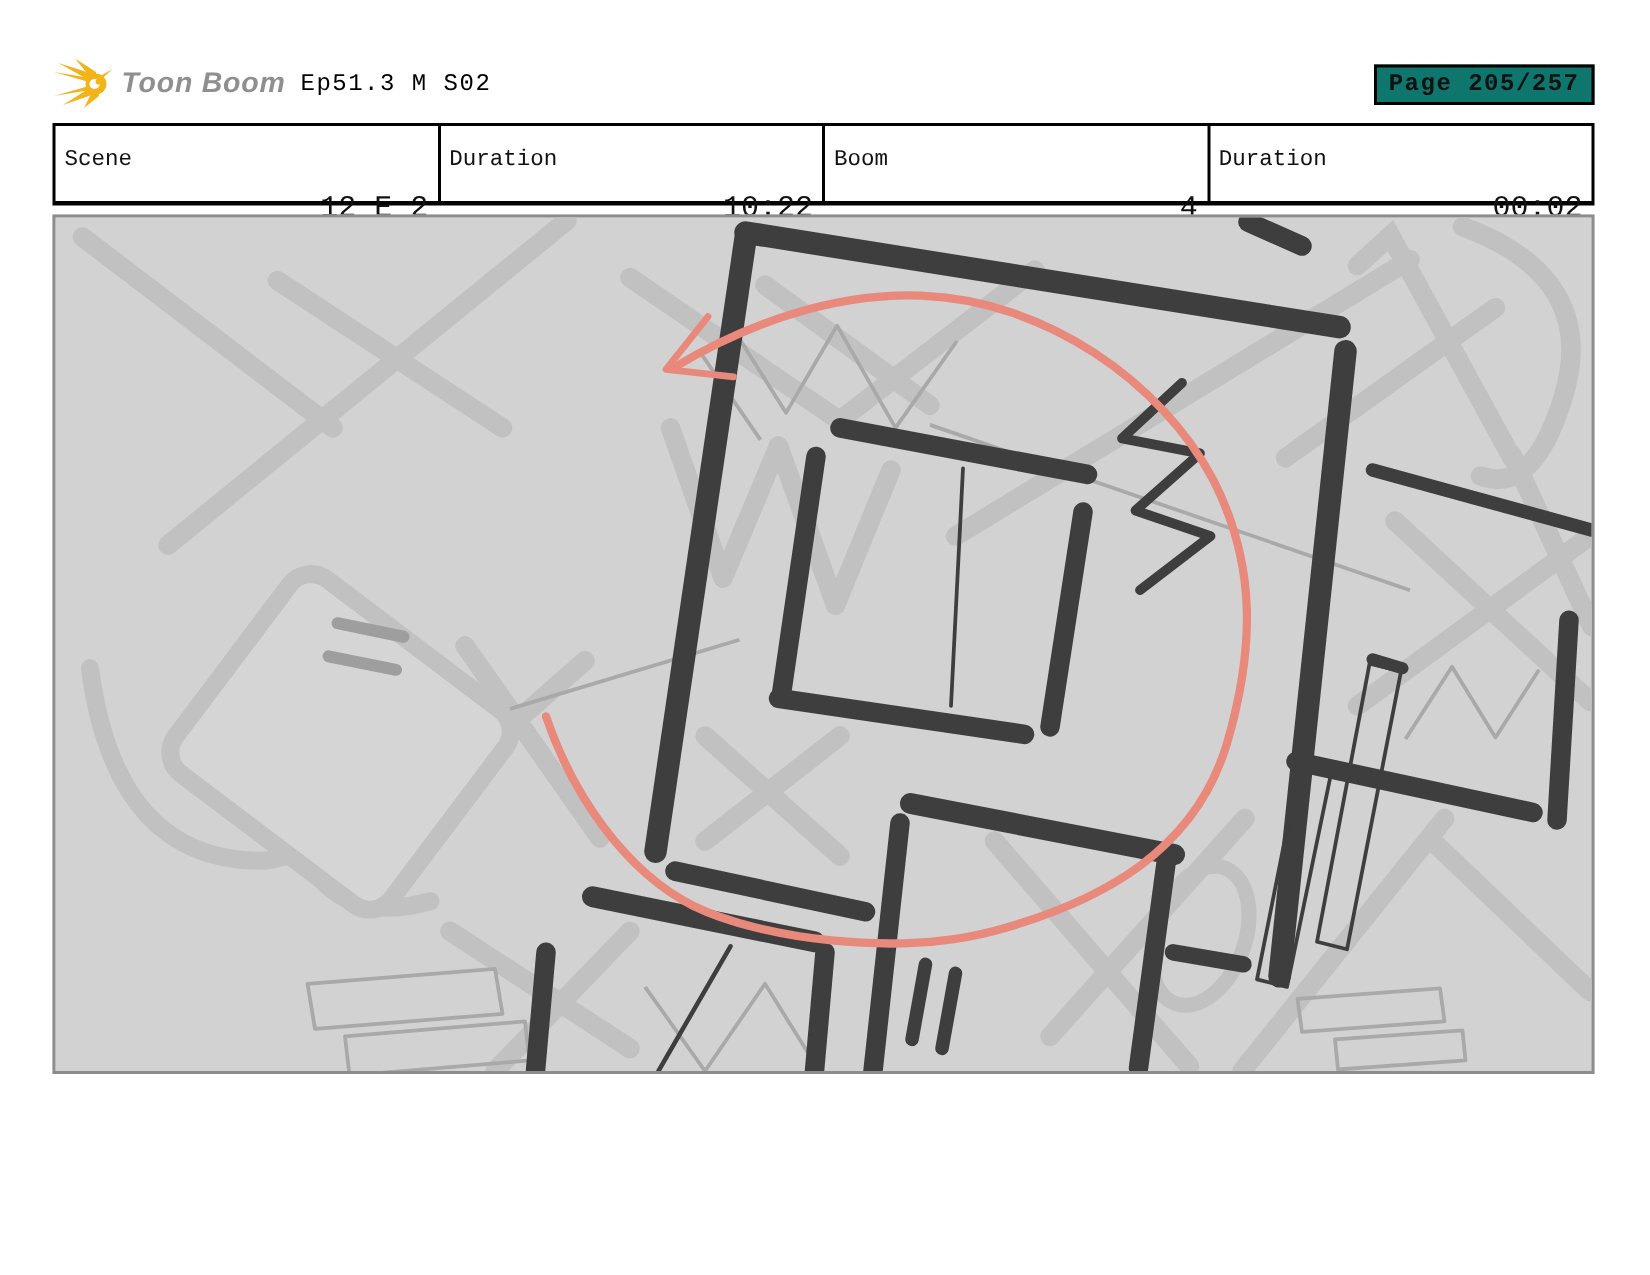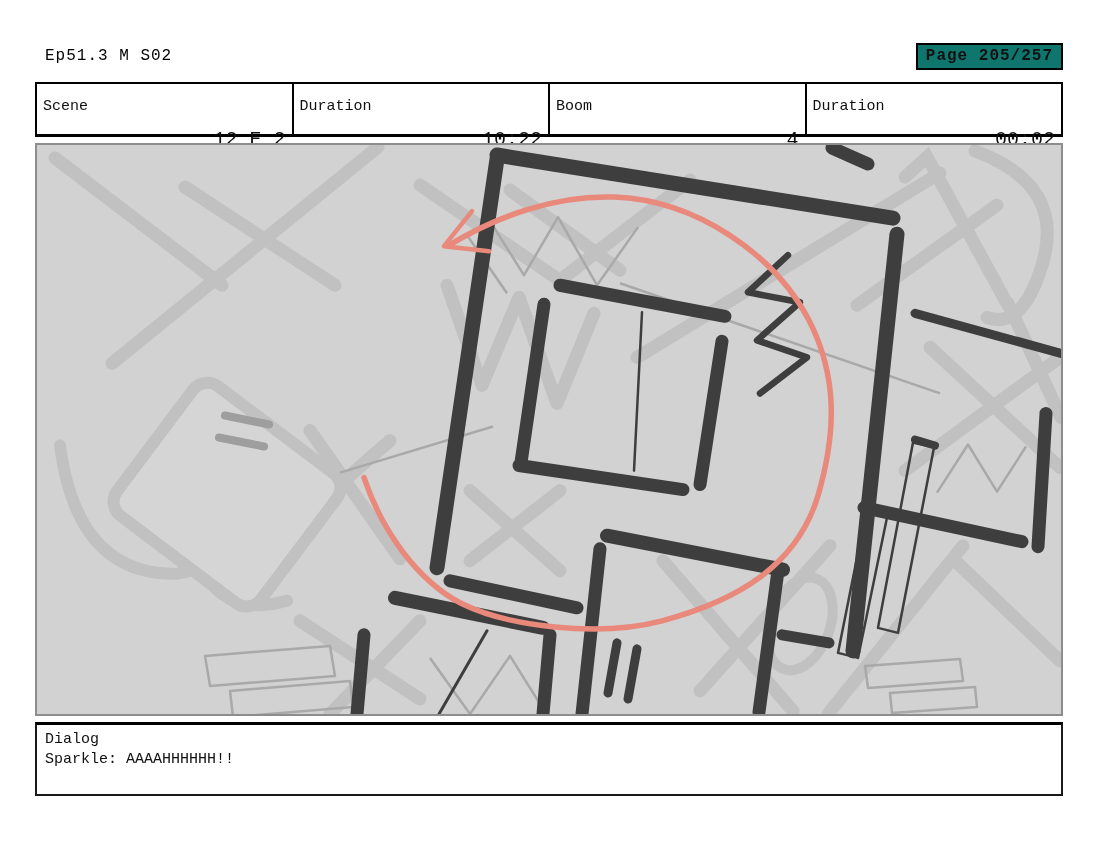--- a/index.html
+++ b/index.html
@@ -30,20 +30,37 @@
   .dialog-box{position:absolute;left:35px;top:722px;width:1028px;height:74px;box-sizing:border-box;
     background:#fff;border:2px solid #1a1a1a;border-top:3px solid #000;padding:5px 8px;}
   .dialog-line{font-size:15px;line-height:20px;white-space:pre;}
 </style>
 </head>
 <body>
 
 <div class="sheet">
 
   <div class="topbar">
+    <div class="brand">
+      <svg width="42" height="34" viewBox="0 0 42 34">
+        <g fill="#f2b418">
+          <polygon points="29,17 1,9 25,13"></polygon>
+          <polygon points="29,17 4,3 26,10"></polygon>
+          <polygon points="29,17 15,0 29,9"></polygon>
+          <polygon points="29,17 1,25 25,21"></polygon>
+          <polygon points="29,17 7,31 27,24"></polygon>
+          <polygon points="29,17 21,33 31,25"></polygon>
+          <polygon points="29,17 40,7 33,11"></polygon>
+          <circle cx="29" cy="17" r="7"></circle>
+        </g>
+        <circle cx="28" cy="17" r="3.4" fill="#ffffff"></circle>
+        <circle cx="30.5" cy="15.5" r="1.8" fill="#f2b418"></circle>
+      </svg>
+      <span class="brand-text">Toon Boom</span>
+    </div>
     <span class="doc-title">Ep51.3 M S02</span>
     <span class="page-box">Page 205/257</span>
   </div>
 
   <div class="info-table">
     <div class="info-cell">
       <div class="info-label">Scene</div>
       <div class="info-value">12_E_2</div>
     </div>
     <div class="info-cell">
@@ -148,18 +165,14 @@
           C 470,480 560,492 625,475
           C 700,455 760,420 781,350
           C 800,285 800,230 772,175
           C 738,110 660,55 577,52
           C 520,50 462,70 412,100"></path>
         <path stroke-width="4.5" d="M435,66 L407,101 L452,106"></path>
       </g>
     </svg>
   </div>
 
-  <div class="dialog-box">
-    <div class="dialog-line">Dialog</div>
-    <div class="dialog-line">Sparkle: AAAAHHHHHH!!</div>
-  </div>
 
 </div>
 
 </body></html>

